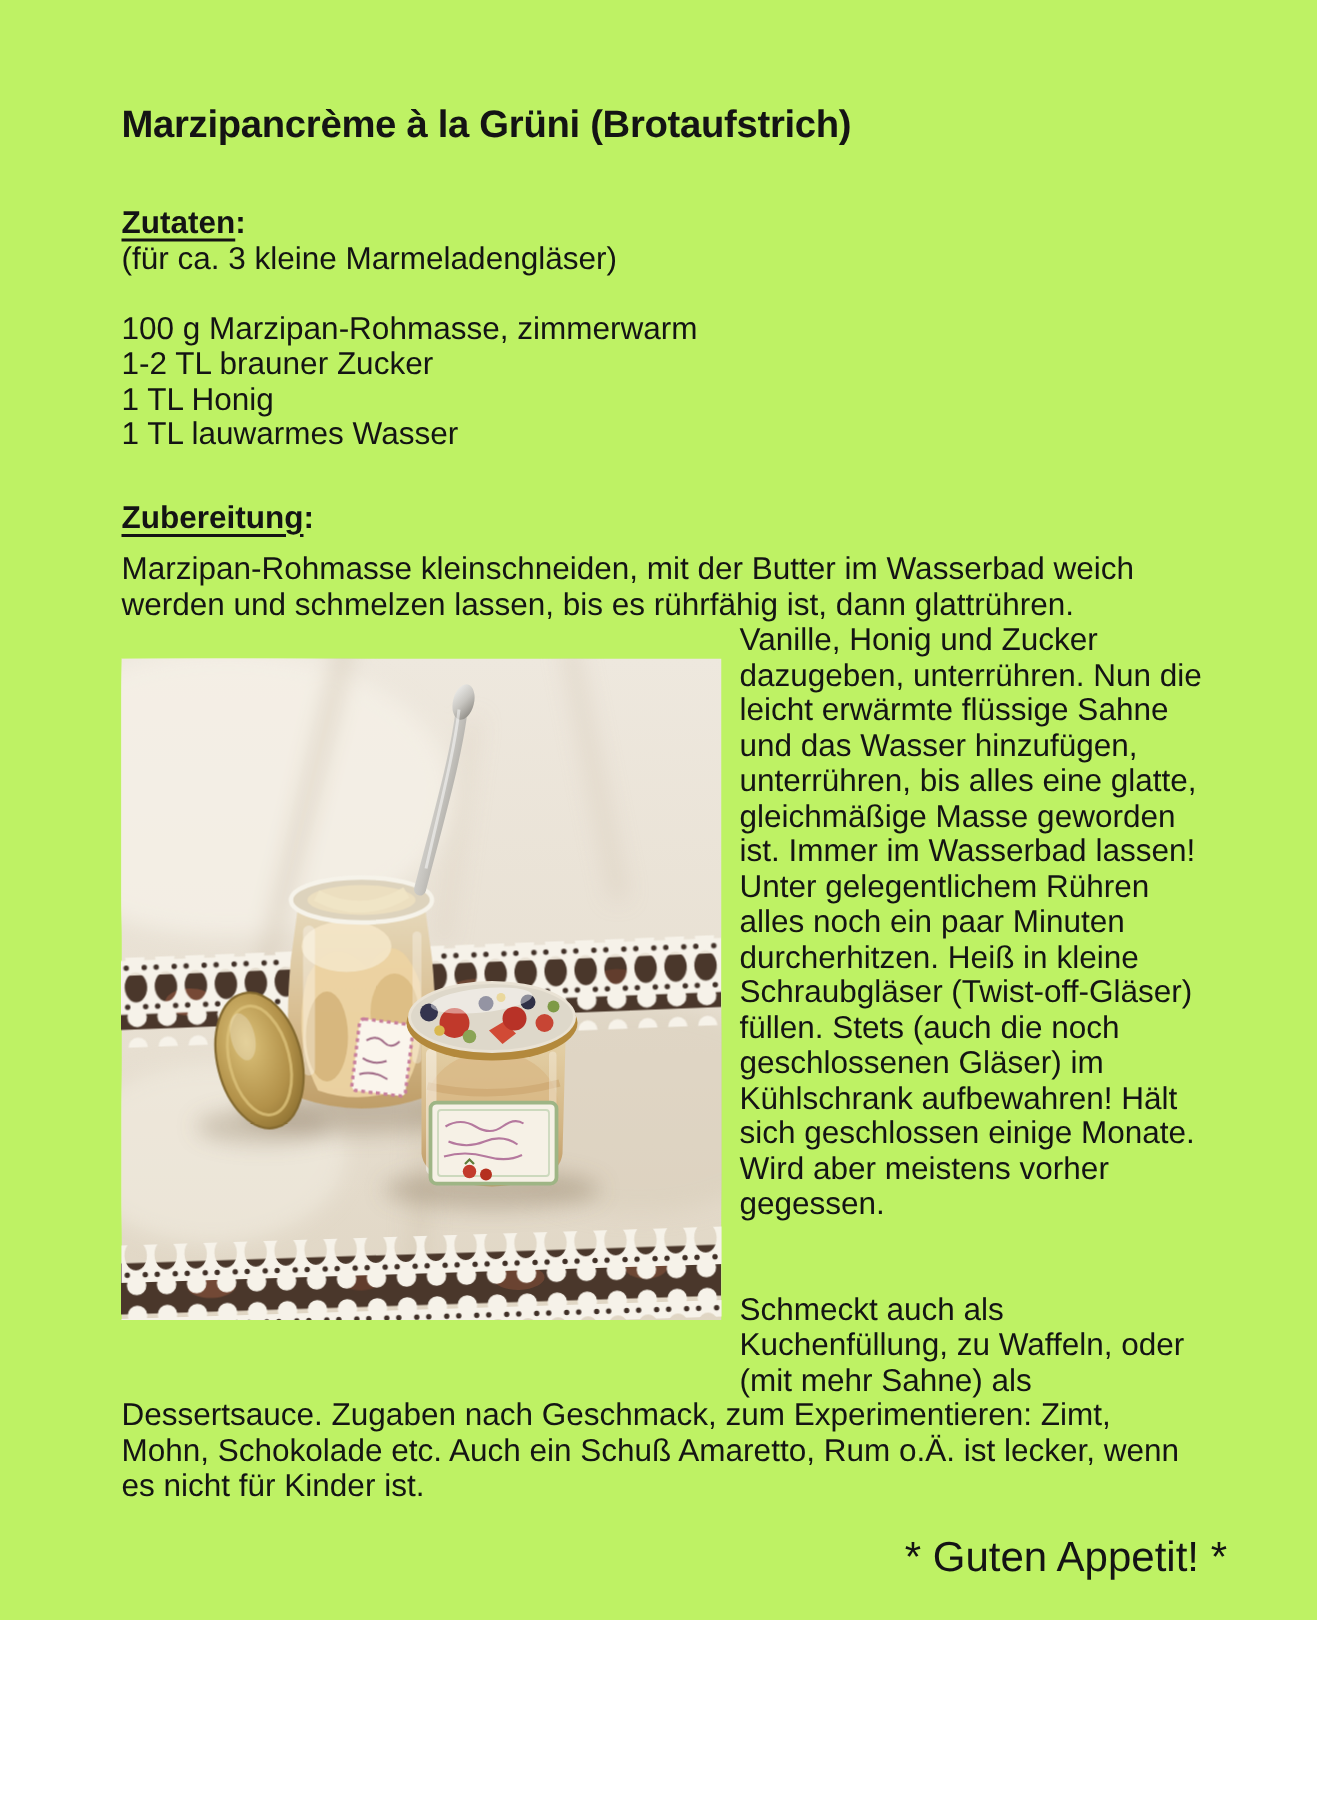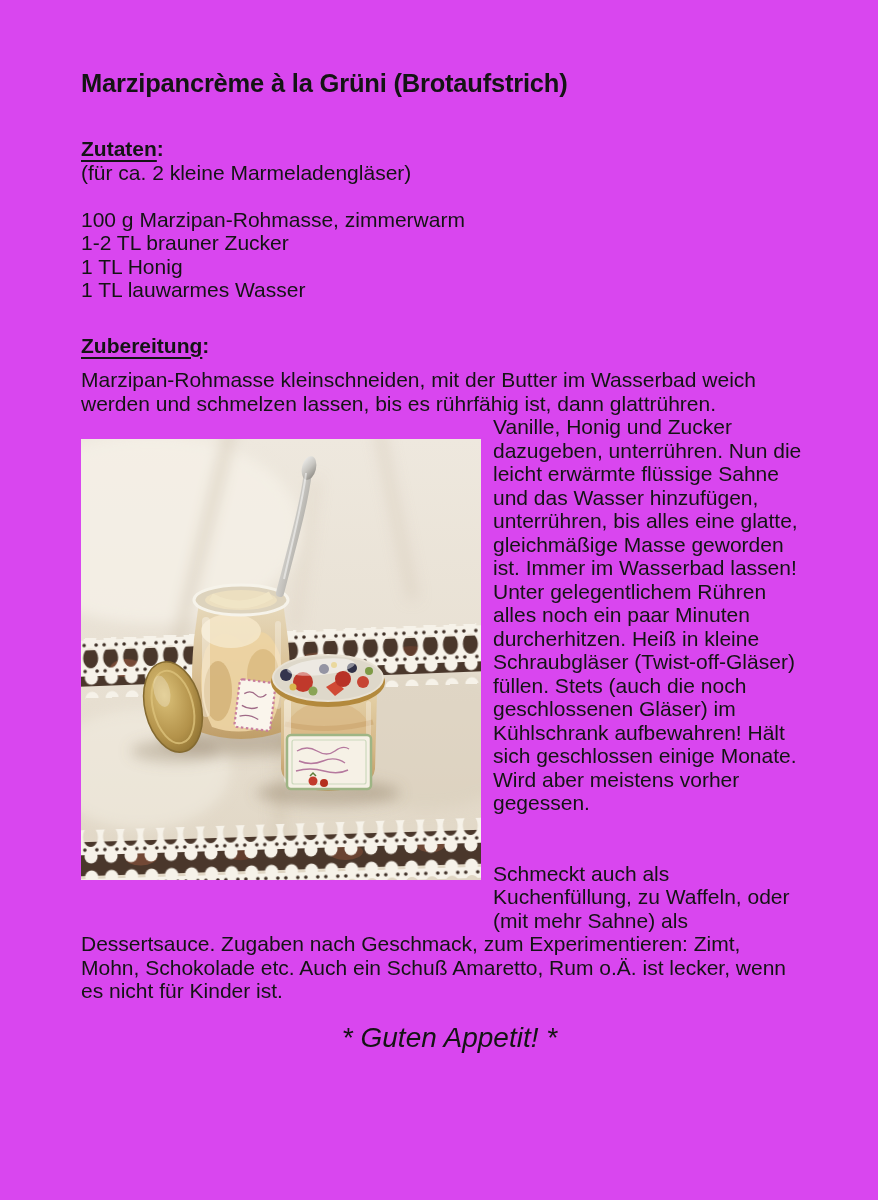--- a/index.html
+++ b/index.html
@@ -1,38 +1,38 @@
 <!DOCTYPE html>
 <html><head>
 <meta charset="utf-8">
 <style>
   * { margin:0; padding:0; box-sizing:border-box; }
   html,body { background:#ffffff; }
   body { width:878px; height:1200px; font-family:"Liberation Sans","DejaVu Sans",sans-serif; color:#141414; }
-  .page { width:878px; height:1200px; background:#d946ef; overflow:hidden; }
+  .page { width:878px; height:1080px; background:#bef264; overflow:hidden; }
   .content { padding:68px 40px 0 81px; font-size:21px; line-height:23.5px; }
   h1.title { font-size:25.5px; line-height:30px; font-weight:700; margin:0 0 26px 0; letter-spacing:-0.2px; }
   .heading { font-weight:700;margin-top:39px; }
   .u { text-decoration:underline; text-decoration-thickness:2px; text-underline-offset:3.5px; }
   .ingredients { margin-top:23.5px; }
   .heading-prep { margin-top:32px; }
   .prep-body { white-space:pre-line; margin:11px 0 0 0; }
   .photo-float { float:left; width:400px; height:441px; margin:24px 12px 39px 0; }
   .photo-float svg { display:block; }
-  .closing { font-size:28px; line-height:34px; text-align:center; margin:18px 20px 0 0;font-style:italic; }
+  .closing { font-size:28px; line-height:34px; text-align:right; margin:18px 20px 0 0; }
 </style>
 </head>
 <body>
 
 <div class="page">
   <div class="content">
     <h1 class="title">Marzipancrème à la Grüni (Brotaufstrich)</h1>
 
     <div class="heading"><span class="u">Zutaten</span><span>:</span></div>
-    <div class="note">(für ca. 2 kleine Marmeladengläser)</div>
+    <div class="note">(für ca. 3 kleine Marmeladengläser)</div>
 
     <div class="ingredients">
       <div>100 g Marzipan-Rohmasse, zimmerwarm</div>
       <div>1-2 TL brauner Zucker</div>
       <div>1 TL Honig</div>
       <div>1 TL lauwarmes Wasser</div>
     </div>
 
     <div class="heading heading-prep"><span class="u">Zubereitung</span><span>:</span></div>
 

